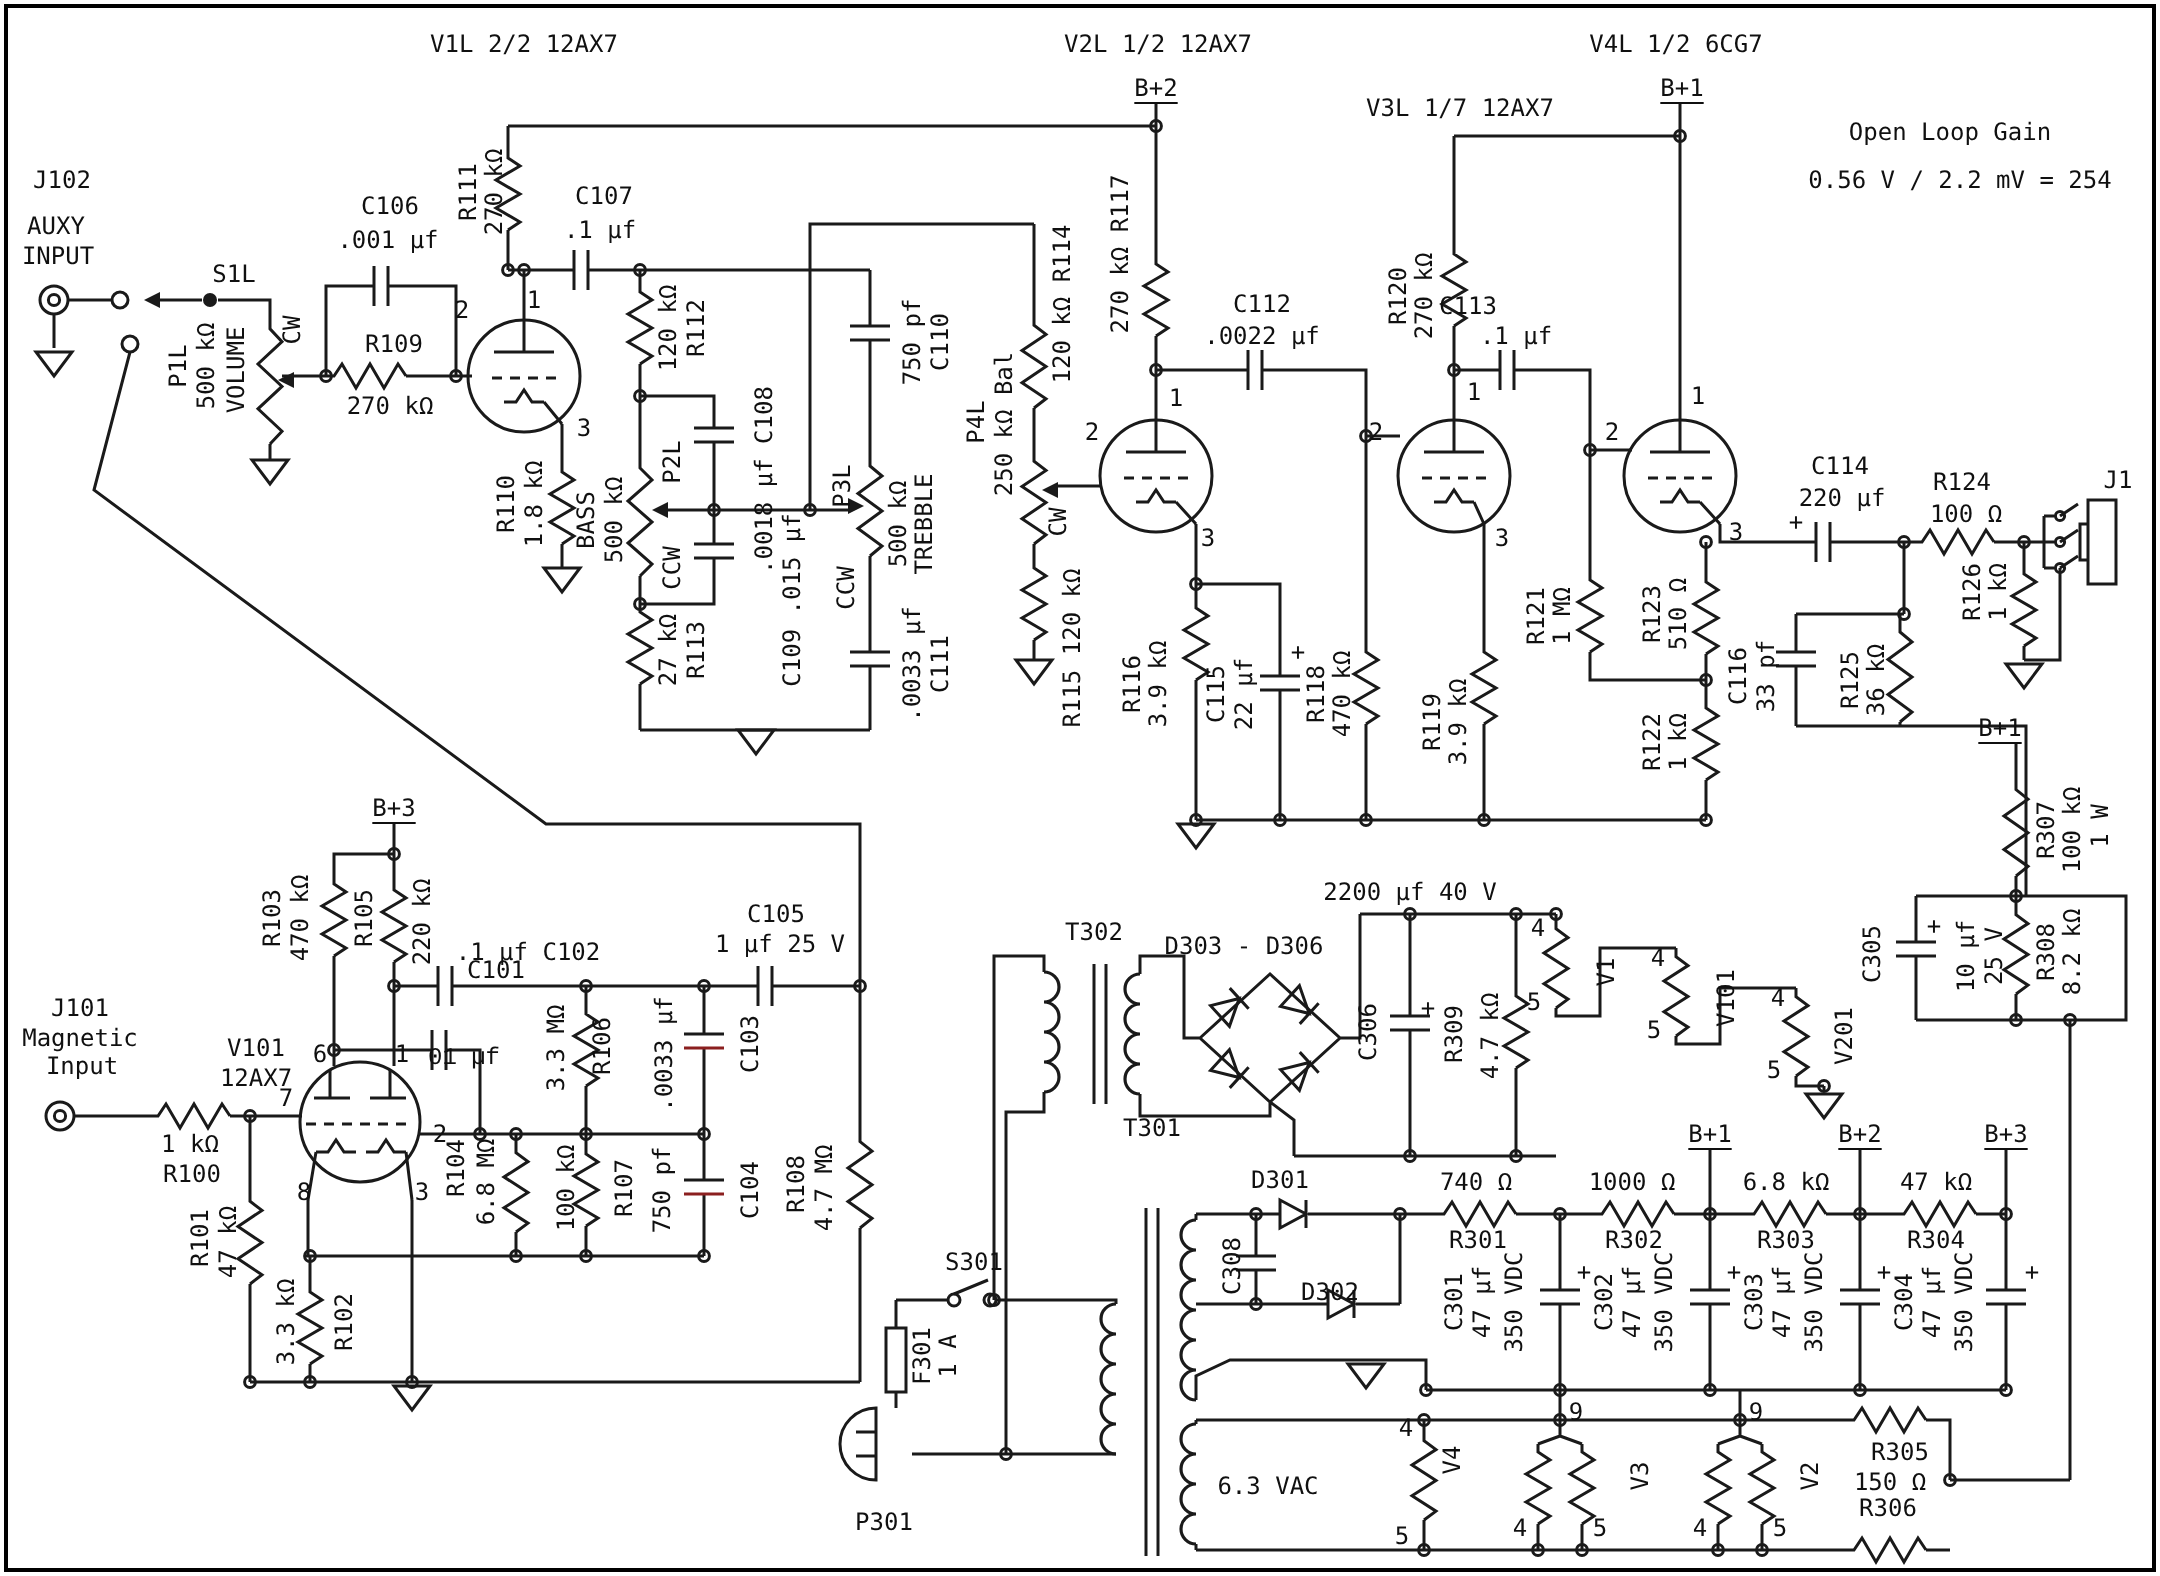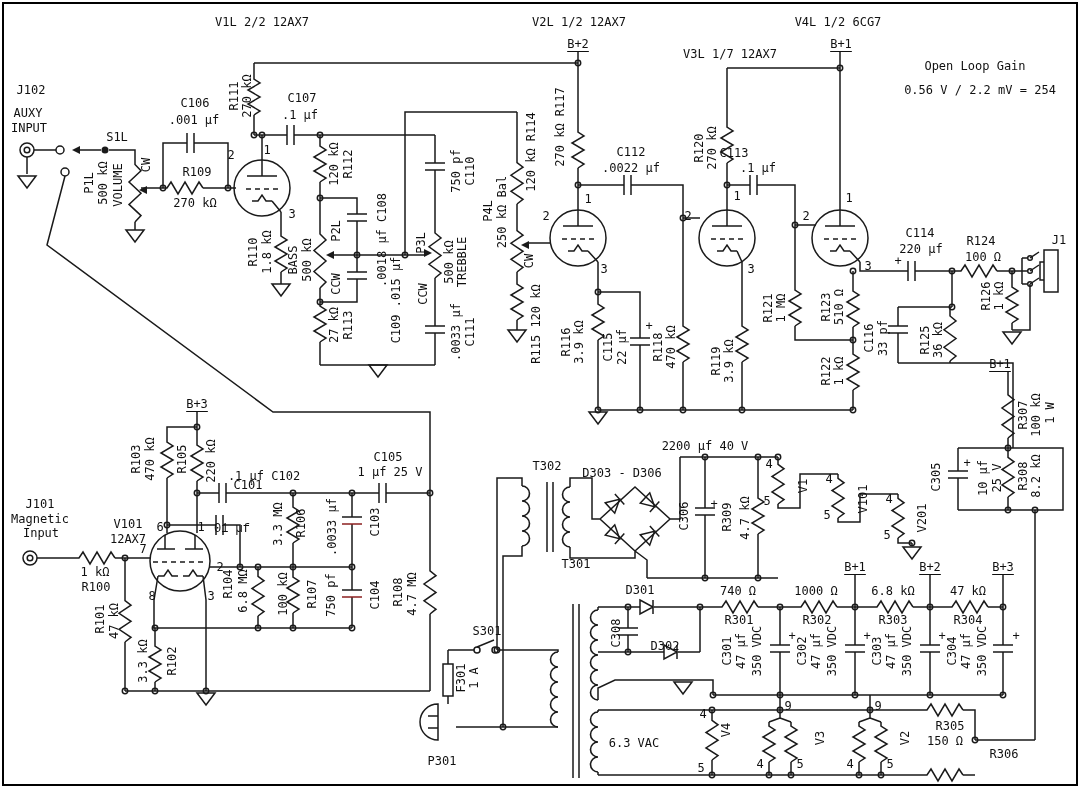--- a/index.html
+++ b/index.html
@@ -512,21 +512,21 @@
     <span class="lbl r" style="left: 877px; top: 651px;">C303</span>
     <span class="lbl r" style="left: 891px; top: 651px;">47 µf</span>
     <span class="lbl r" style="left: 907px; top: 651px;">350 VDC</span>
     <span class="lbl" style="left: 942px; top: 636px;">+</span>
     <span class="lbl r" style="left: 952px; top: 651px;">C304</span>
     <span class="lbl r" style="left: 966px; top: 651px;">47 µf</span>
     <span class="lbl r" style="left: 982px; top: 651px;">350 VDC</span>
     <span class="lbl" style="left: 1016px; top: 636px;">+</span>
     <span class="lbl" style="left: 950px; top: 726px;">R305</span>
     <span class="lbl" style="left: 945px; top: 741px;">150 Ω</span>
-    <span class="lbl" style="left: 1004px; top: 754px;">R306</span>
+    <span class="lbl" style="left: 944px; top: 754px;">R306</span>
     <span class="lbl r" style="left: 726px; top: 730px;">V4</span>
     <span class="lbl" style="left: 703px; top: 714px;">4</span>
     <span class="lbl" style="left: 701px; top: 768px;">5</span>
     <span class="lbl r" style="left: 820px; top: 738px;">V3</span>
     <span class="lbl" style="left: 788px; top: 706px;">9</span>
     <span class="lbl" style="left: 760px; top: 764px;">4</span>
     <span class="lbl" style="left: 800px; top: 764px;">5</span>
     <span class="lbl r" style="left: 905px; top: 738px;">V2</span>
     <span class="lbl" style="left: 878px; top: 706px;">9</span>
     <span class="lbl" style="left: 850px; top: 764px;">4</span>

